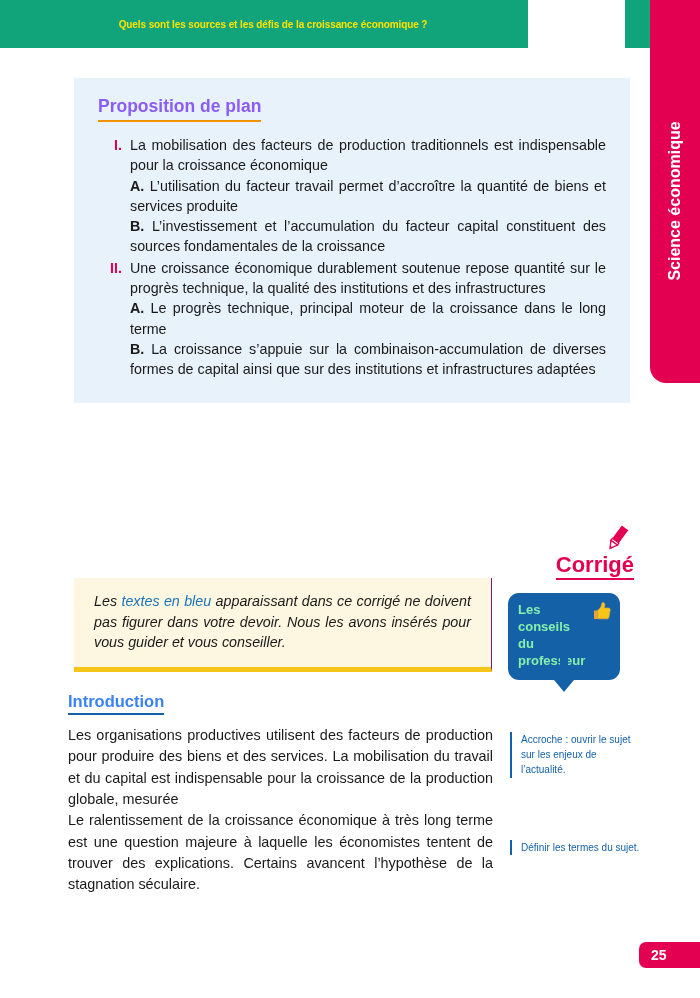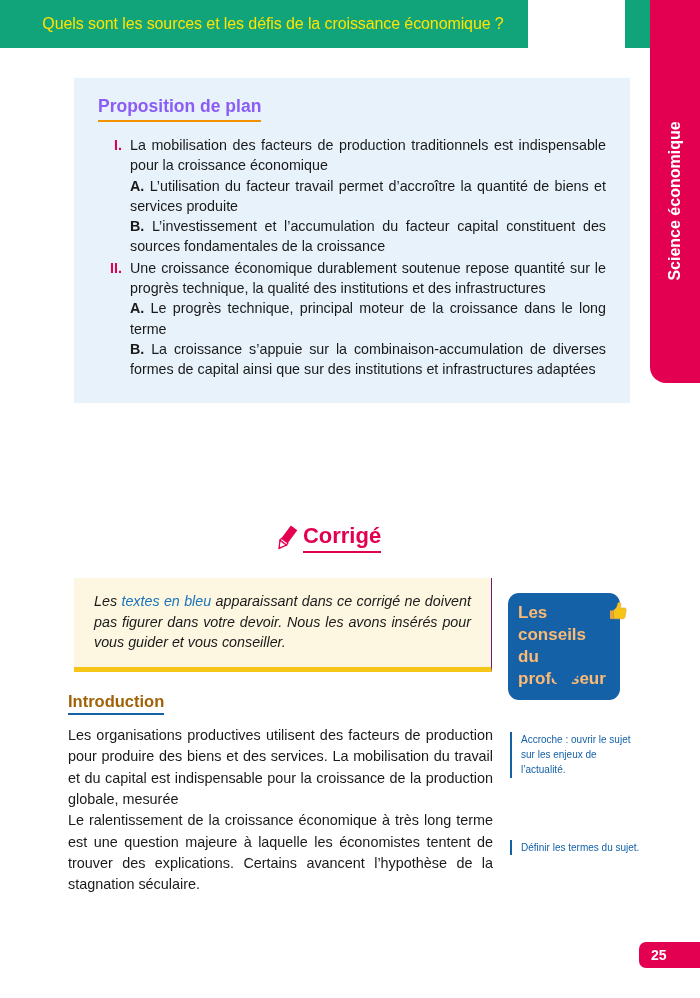--- a/index.html
+++ b/index.html
@@ -27,22 +27,22 @@
     left: 0; top: 0;
     width: 528px;
     height: 48px;
     background: #11a37a;
     display: flex;
     align-items: center;
     justify-content: center;
   }
   .header-title {
     color: #ffe400;
-    font-weight: normal;
-    font-size: 16px;
+    font-weight: bold;
+    font-size: 10px;
     letter-spacing: -0.1px;
     white-space: nowrap;
     padding-left: 18px;
   }
   .header-white-gap {
     position: absolute;
     left: 528px; top: 0;
     width: 97px;
     height: 48px;
     background: #ffffff;
@@ -139,25 +139,27 @@
   }
   .plan-body .just {
     text-align: justify;
     text-align-last: left;
   }
   .plan-sub-letter { font-weight: bold; }
 
   
   .corrige-title-wrap {
     position: absolute;
-    left: 12px;
+    left: 4px;
     top: 524px;
     width: 630px;
     display: flex;
+    align-items: flex-end;
     justify-content: center;
+    flex-direction: column;
   }
   .pencil-icon {
     width: 26px;
     height: 28px;
     margin-right: 4px;
     margin-bottom: 1px;
   }
   .corrige-title {
     color: #e40050;
     font-weight: bold;
@@ -193,23 +195,23 @@
   
   .tip-badge {
     position: absolute;
     left: 508px;
     top: 593px;
     width: 112px;
     background: #1461a8;
     border-radius: 11px;
     padding: 9px 8px 10px 10px;
     box-sizing: border-box;
-    color: #fdba74;
-    font-weight: bold;
-    font-size: 17px;
+    color: #86efac;
+    font-weight: bold;
+    font-size: 13px;
     line-height: 1.3;
   }
   .tip-badge-inner {
     display: flex;
     align-items: flex-start;
   }
   .tip-text { flex: 1; }
   .thumb-icon {
     width: 20px;
     height: 20px;
@@ -223,21 +225,21 @@
     top: 655px;
     width: 32px;
     height: 38px;
   }
 
   
   .intro-heading {
     position: absolute;
     left: 68px;
     top: 692px;
-    color: #a16207;
+    color: #3b82f6;
     font-weight: bold;
     font-size: 16.5px;
     border-bottom: 2px solid #1461a8;
     padding-bottom: 2px;
   }
   .body-text {
     position: absolute;
     left: 68px;
     top: 725px;
     width: 425px;

